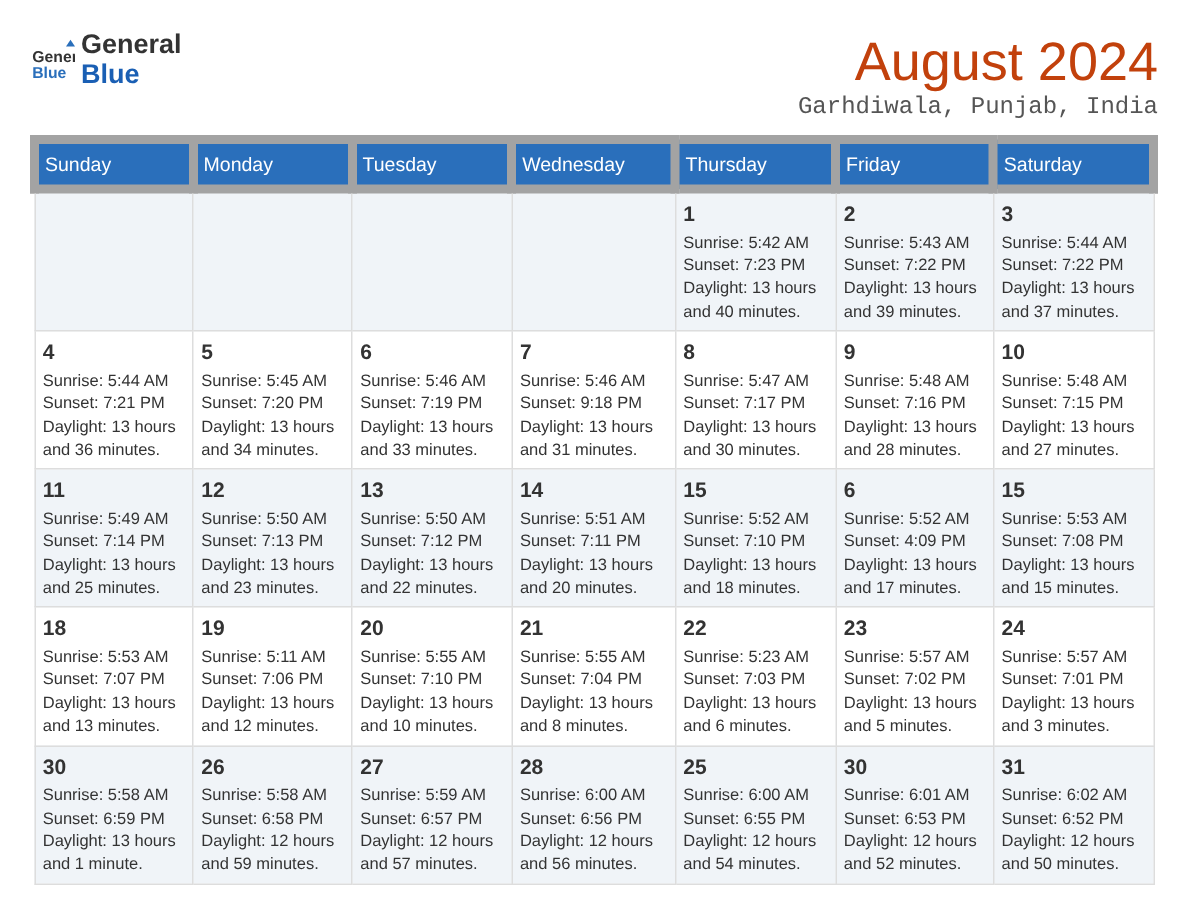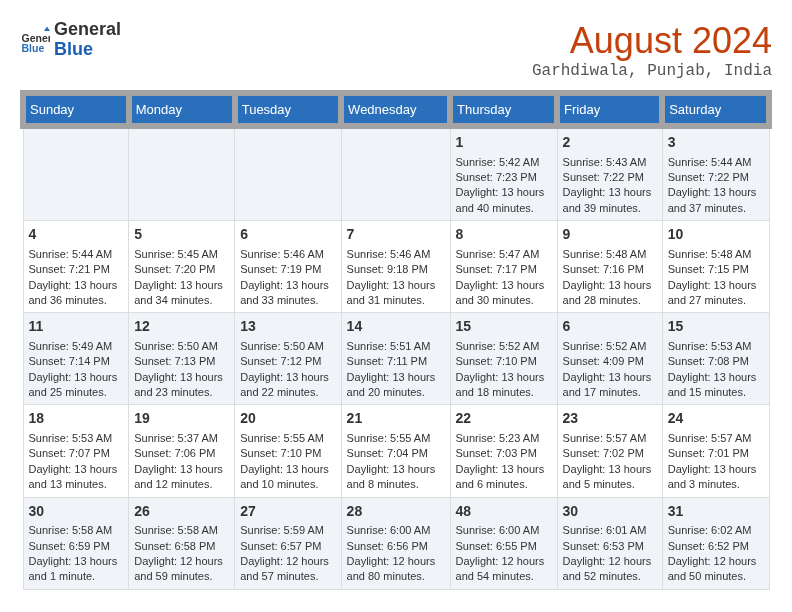--- a/index.html
+++ b/index.html
@@ -258,21 +258,21 @@
       <tr>
         <td>
           <span class="day-number">18</span>
           <div>Sunrise: 5:53 AM</div>
           <div>Sunset: 7:07 PM</div>
           <div>Daylight: 13 hours</div>
           <div>and 13 minutes.</div>
         </td>
         <td>
           <span class="day-number">19</span>
-          <div>Sunrise: 5:37 AM</div>
+          <div>Sunrise: 5:11 AM</div>
           <div>Sunset: 7:06 PM</div>
           <div>Daylight: 13 hours</div>
           <div>and 12 minutes.</div>
         </td>
         <td>
           <span class="day-number">20</span>
           <div>Sunrise: 5:55 AM</div>
           <div>Sunset: 7:10 PM</div>
           <div>Daylight: 13 hours</div>
           <div>and 10 minutes.</div>
@@ -326,24 +326,24 @@
           <div>Sunrise: 5:59 AM</div>
           <div>Sunset: 6:57 PM</div>
           <div>Daylight: 12 hours</div>
           <div>and 57 minutes.</div>
         </td>
         <td>
           <span class="day-number">28</span>
           <div>Sunrise: 6:00 AM</div>
           <div>Sunset: 6:56 PM</div>
           <div>Daylight: 12 hours</div>
-          <div>and 80 minutes.</div>
-        </td>
-        <td>
-          <span class="day-number">48</span>
+          <div>and 56 minutes.</div>
+        </td>
+        <td>
+          <span class="day-number">25</span>
           <div>Sunrise: 6:00 AM</div>
           <div>Sunset: 6:55 PM</div>
           <div>Daylight: 12 hours</div>
           <div>and 54 minutes.</div>
         </td>
         <td>
           <span class="day-number">30</span>
           <div>Sunrise: 6:01 AM</div>
           <div>Sunset: 6:53 PM</div>
           <div>Daylight: 12 hours</div>

